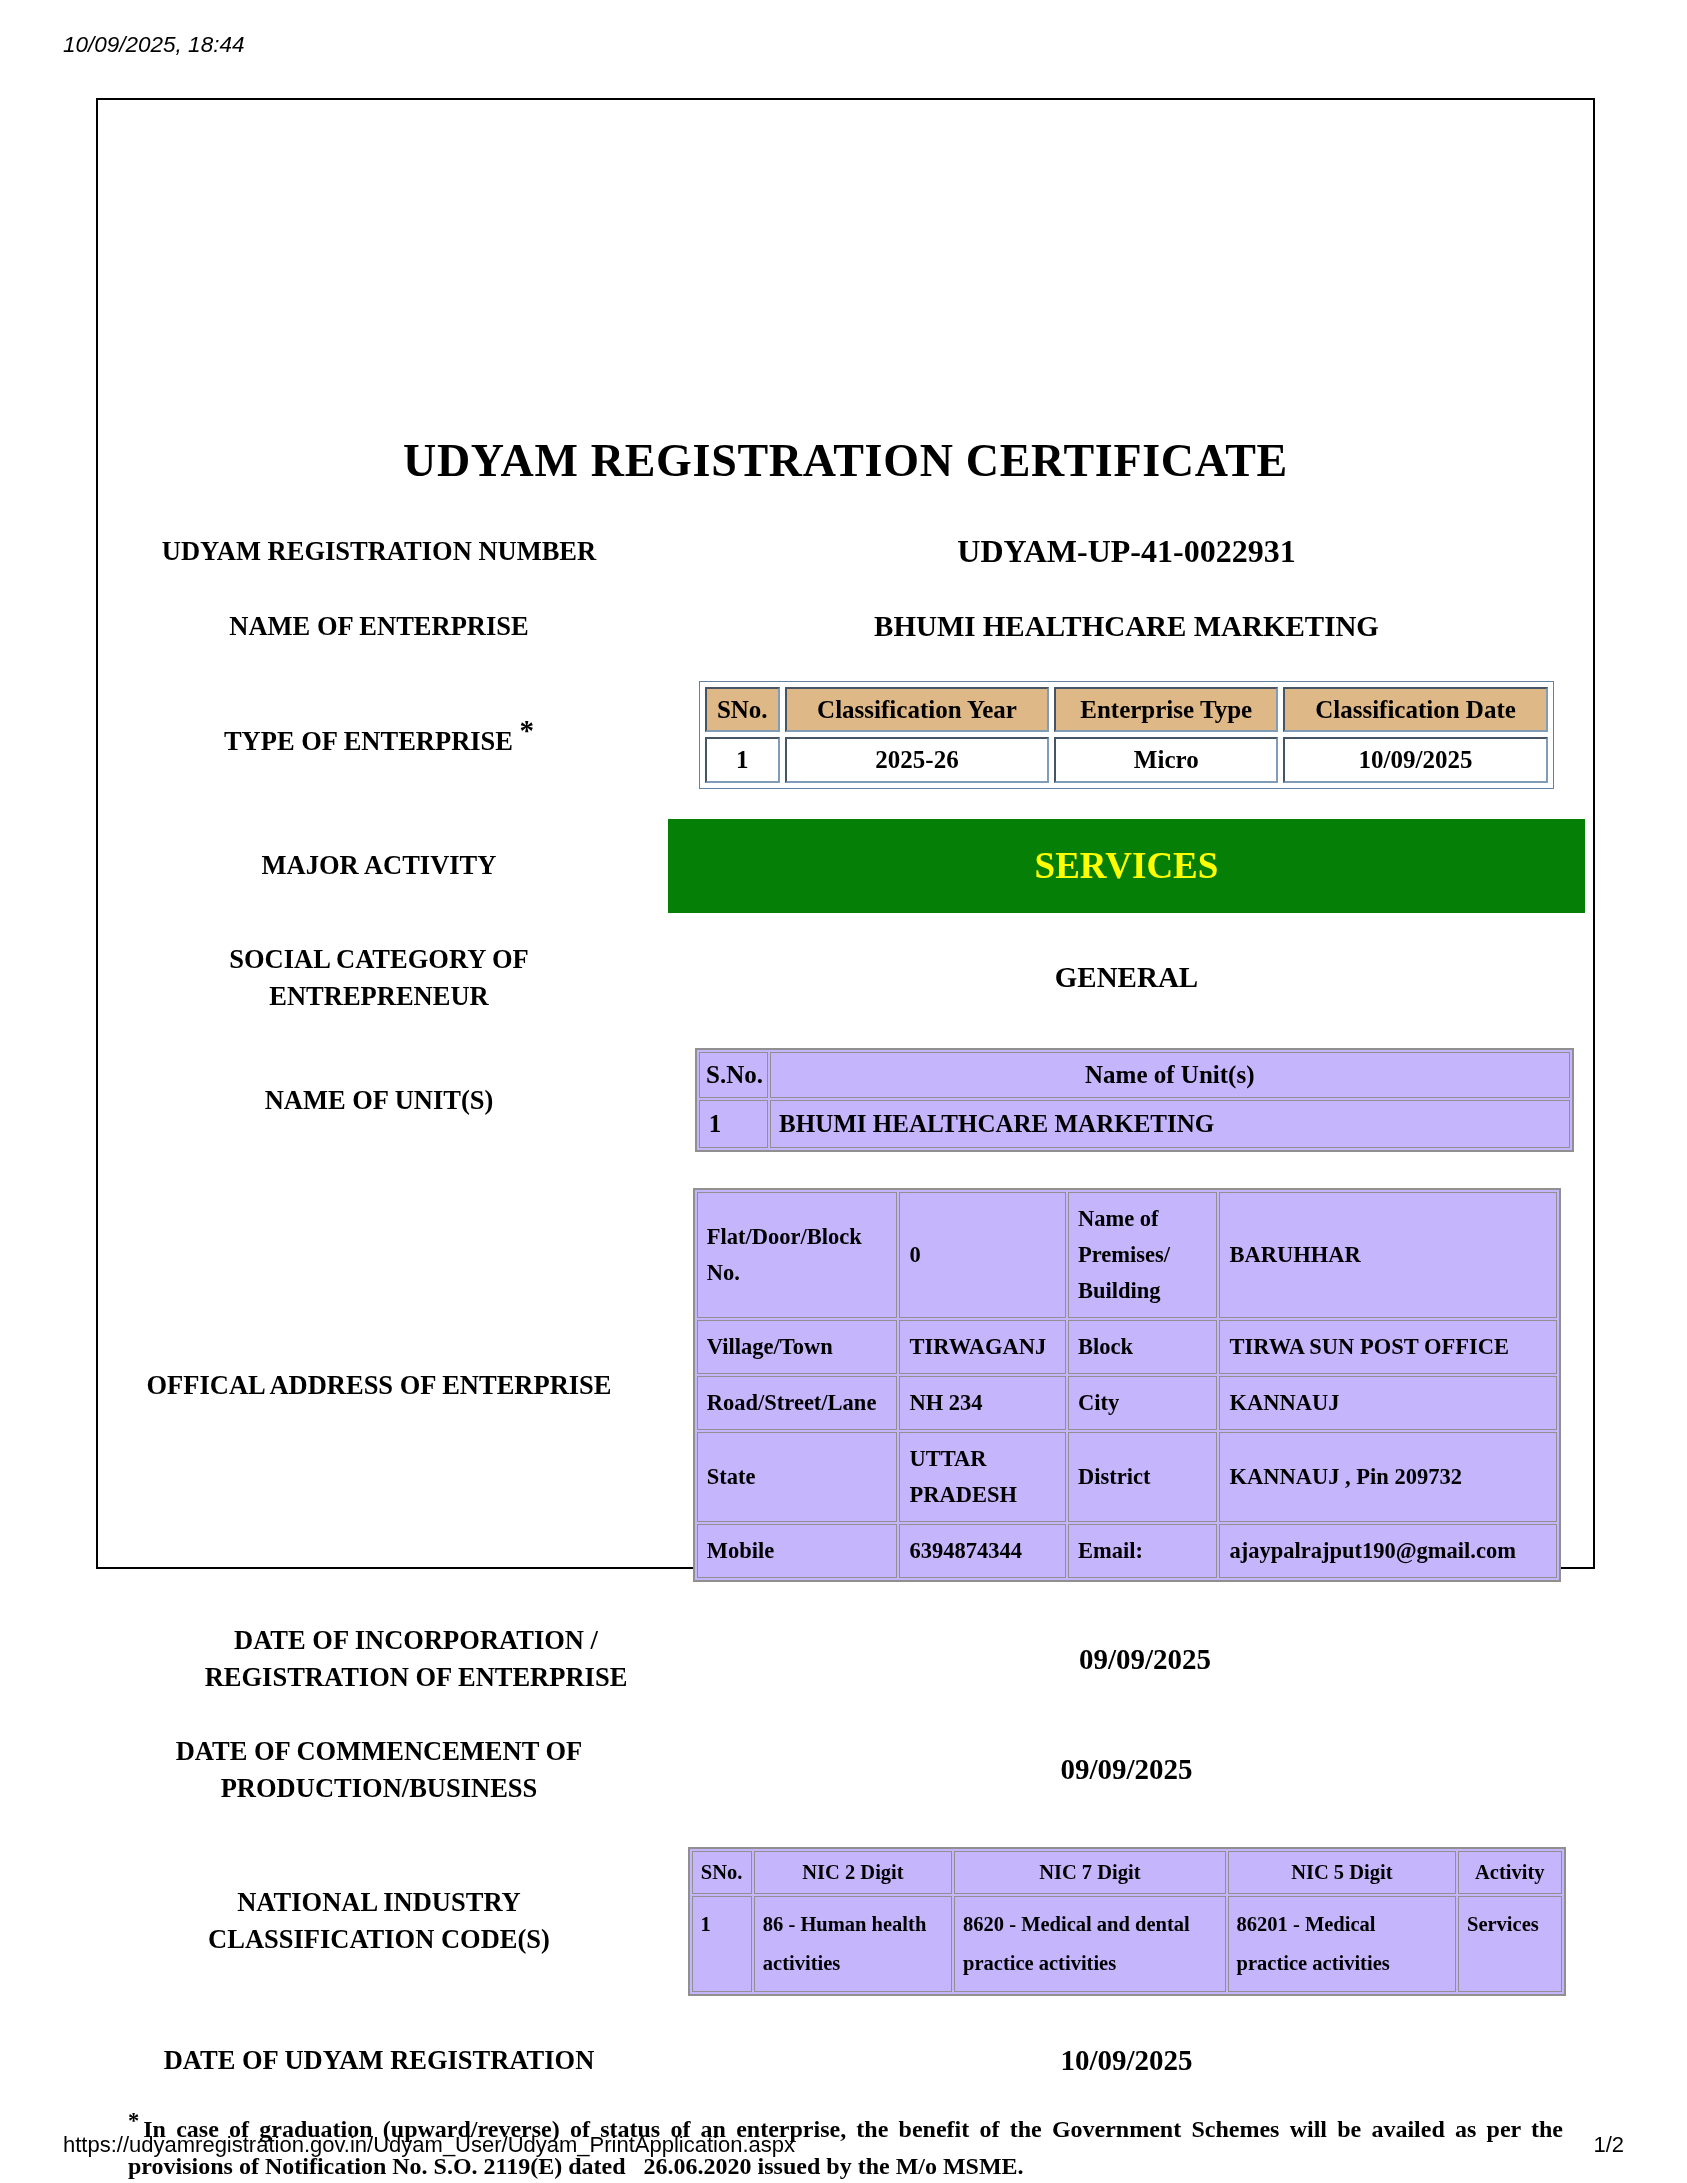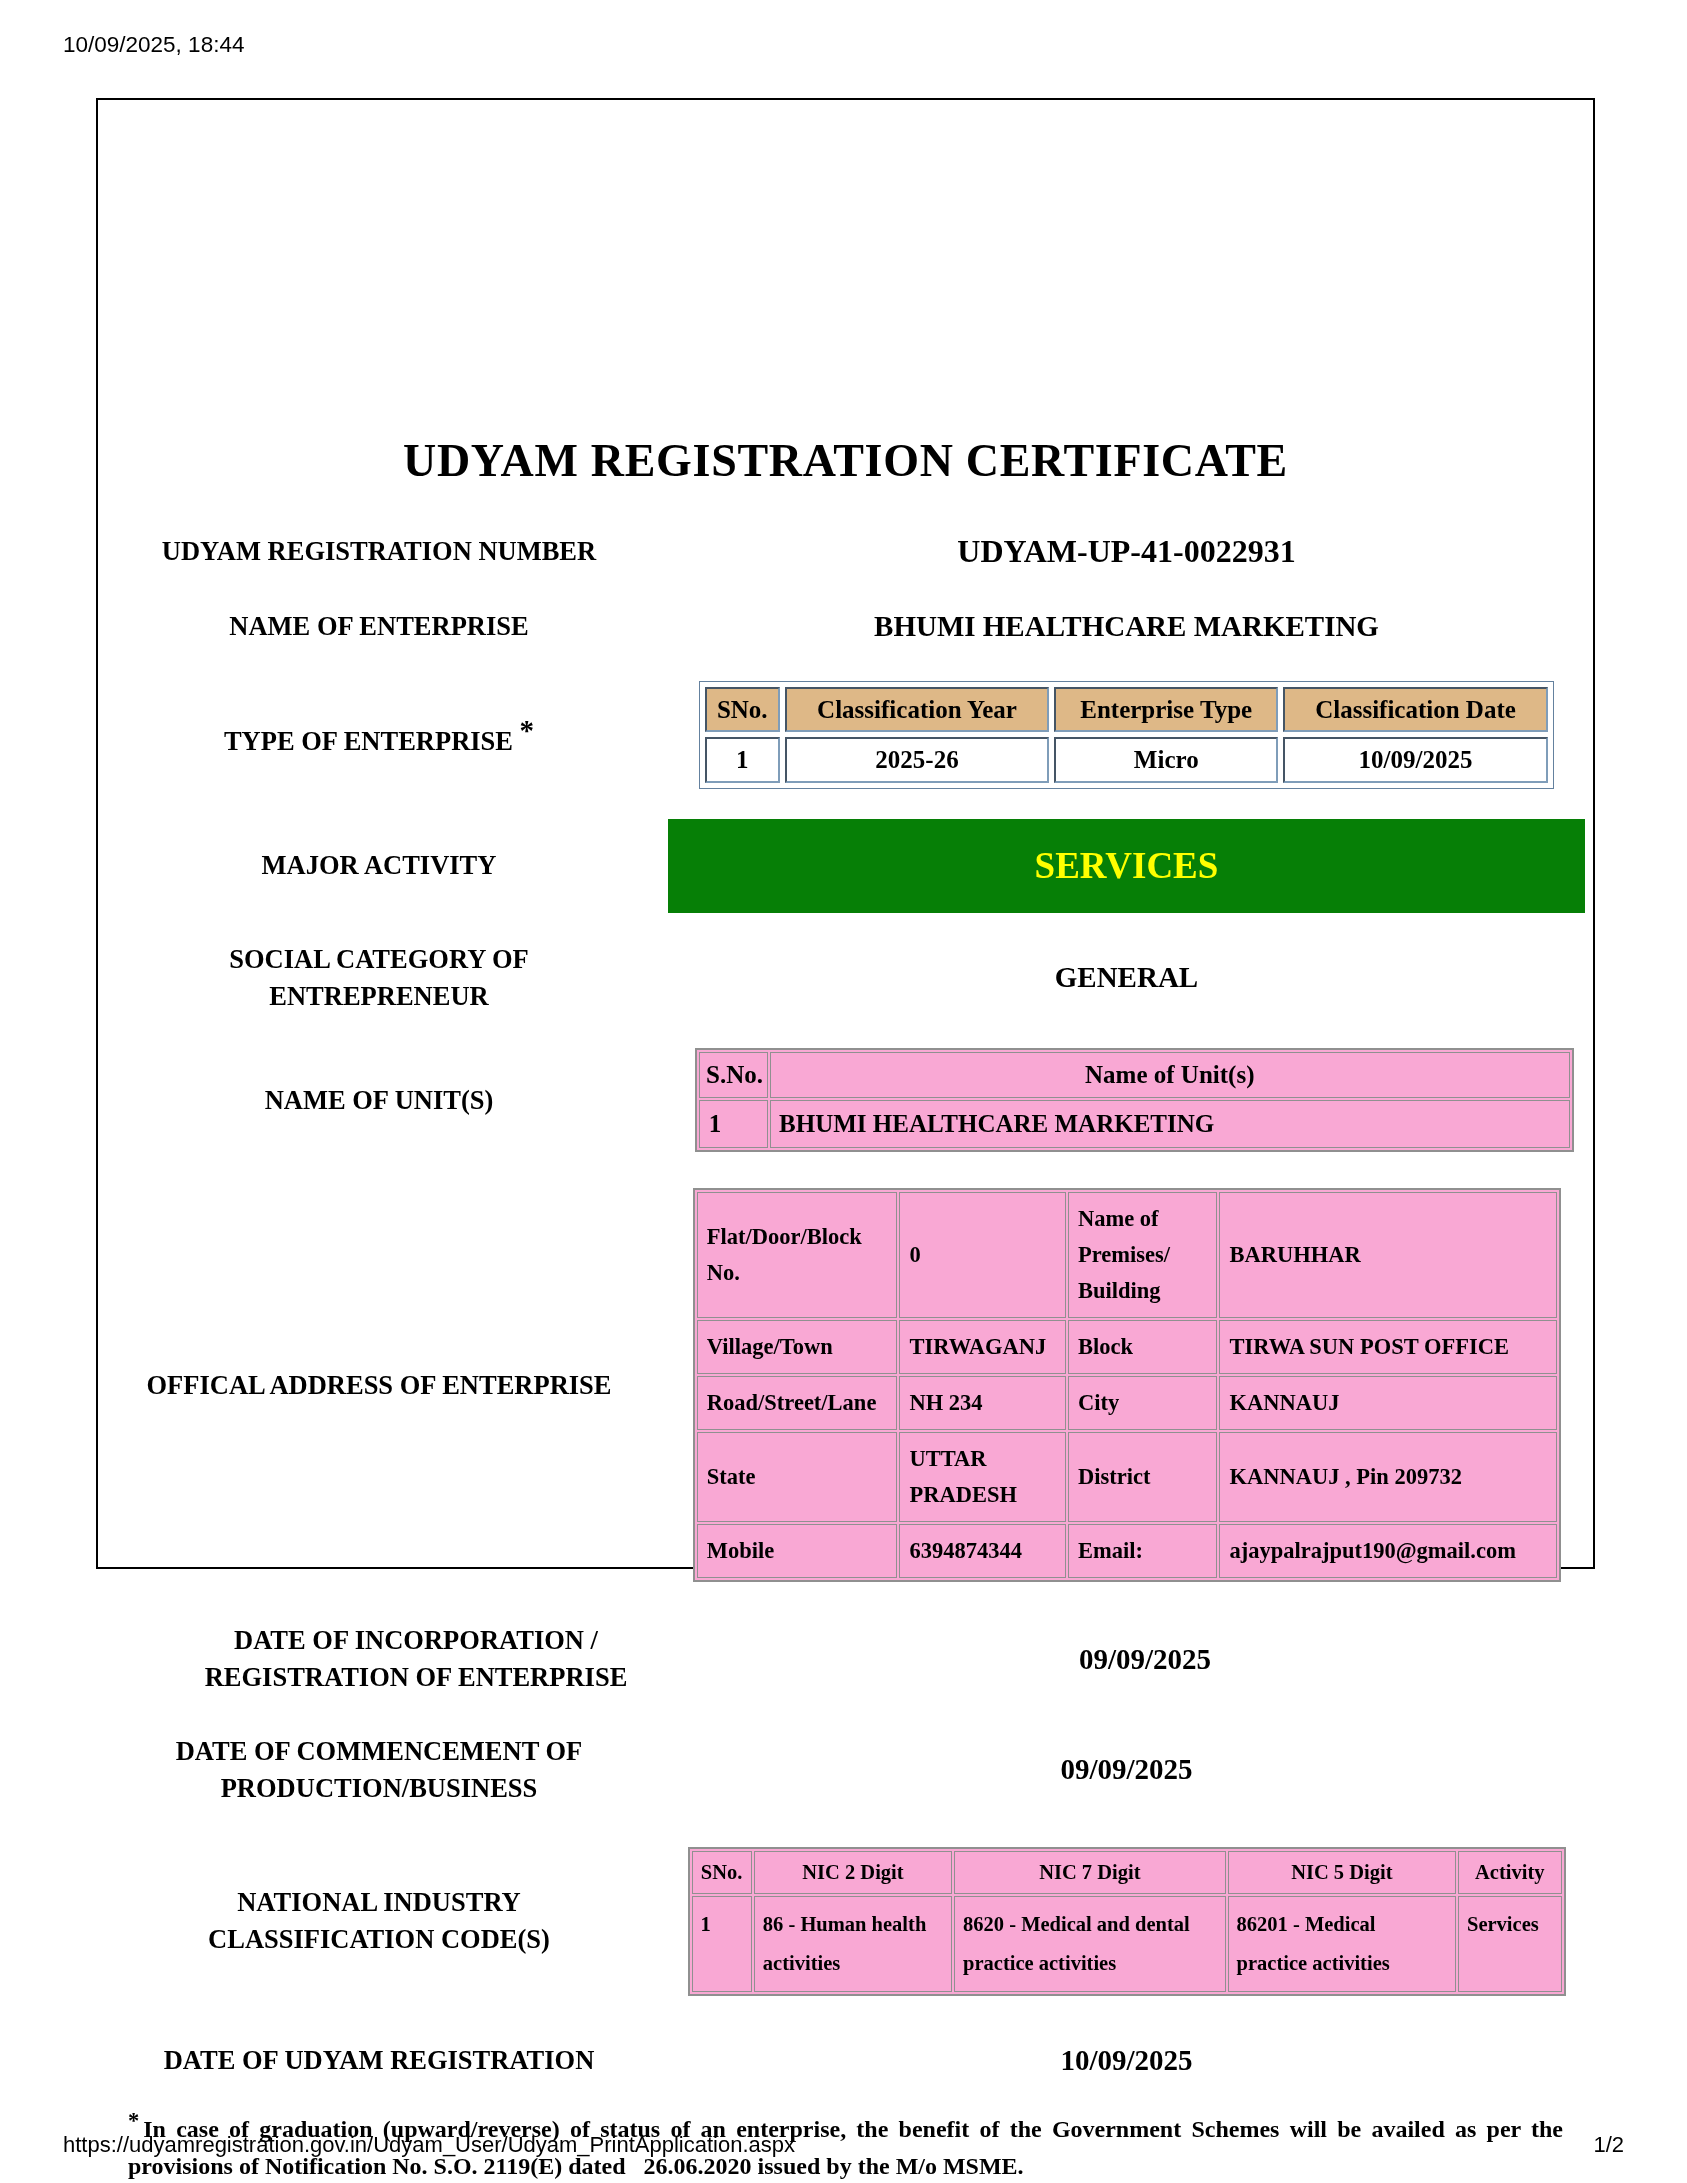--- a/index.html
+++ b/index.html
@@ -6,21 +6,21 @@
   html, body { background: #ffffff; }
   body {
     width: 1687px; height: 2183px; position: relative; overflow: hidden;
     font-family: "Liberation Serif", "DejaVu Serif", serif; color: #000;
   }
   
   .print-header {
     position: absolute; top: 32px; left: 63px; right: 63px; height: 29px;
     font-family: "Liberation Sans", "DejaVu Sans", sans-serif; font-size: 22.5px;
   }
-  .print-header .datetime { position: absolute; left: 0; top: 0; }
+  .print-header .datetime { position: absolute; left: 0; top: 0; font-style: italic; }
   .print-header .print-title { position: absolute; left: 0; right: 0; text-align: center; top: 0; }
   .page-footer {
     position: absolute; top: 2132px; left: 63px; right: 63px;
     font-family: "Liberation Sans", "DejaVu Sans", sans-serif; font-size: 22px;
     display: flex; justify-content: space-between;
   }
   
   .certificate-box {
     position: absolute; left: 96px; top: 98px; width: 1499px; height: 1471px;
     border: 2.6px solid #000;
@@ -70,21 +70,21 @@
     background: #fff; border: 2px inset #7F9DB9; padding: 6.6px 4px; text-align: center;
   }
   table.classification th:nth-child(1), table.classification td:nth-child(1) { width: 9%; }
   table.classification th:nth-child(2), table.classification td:nth-child(2) { width: 32%; }
   table.classification th:nth-child(3), table.classification td:nth-child(3) { width: 27%; }
   table.classification th:nth-child(4), table.classification td:nth-child(4) { width: 32%; }
 
   
   table.gray {
     border-collapse: separate; border-spacing: 2px; border: 2px solid #909090;
-    font-weight: bold; table-layout: fixed; background: #f9a8d4;
+    font-weight: bold; table-layout: fixed; background: #c4b5fd;
   }
   table.gray th, table.gray td { border: 1.3px solid #909090; }
 
   table.units { width: 879px; font-size: 25px; }
   table.units th { padding: 8px 6.6px; text-align: center; }
   table.units td { padding: 9.3px 8px; }
   table.units .col-sno { width: 8%; }
   table.units td.cell-sno { text-align: left; padding-left: 9.3px; }
 
   table.address { width: 868px; font-size: 22.5px; }

